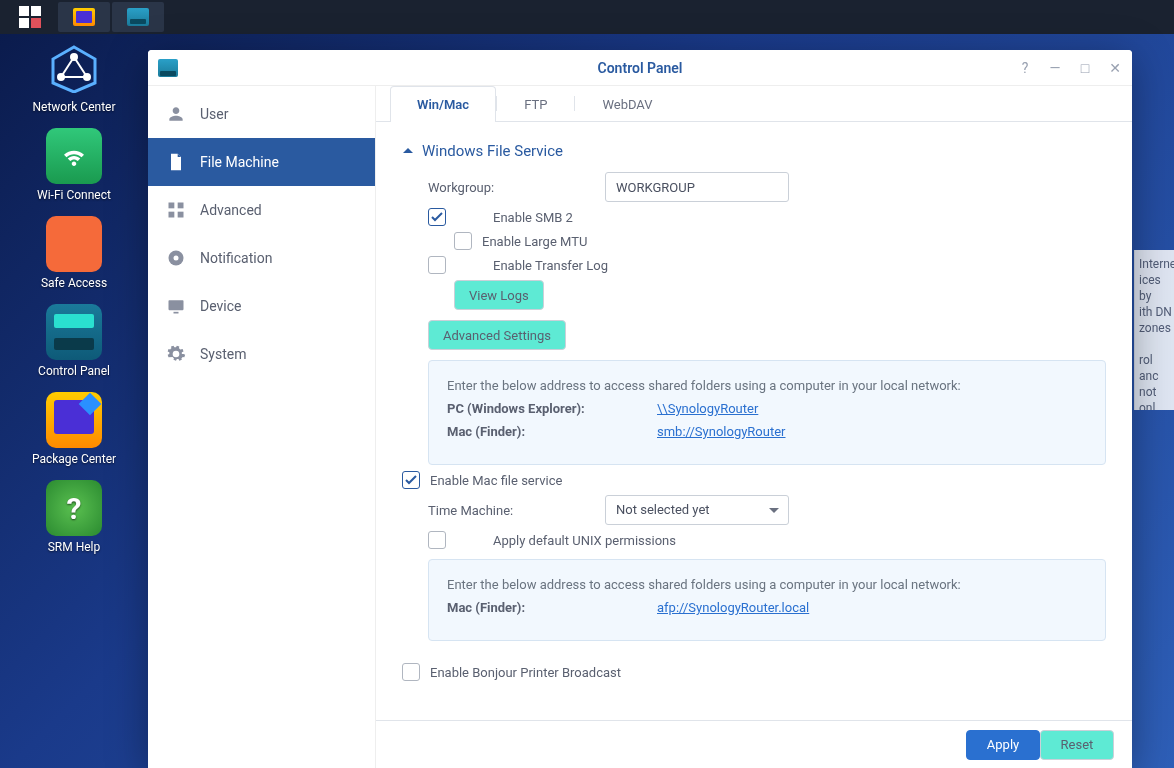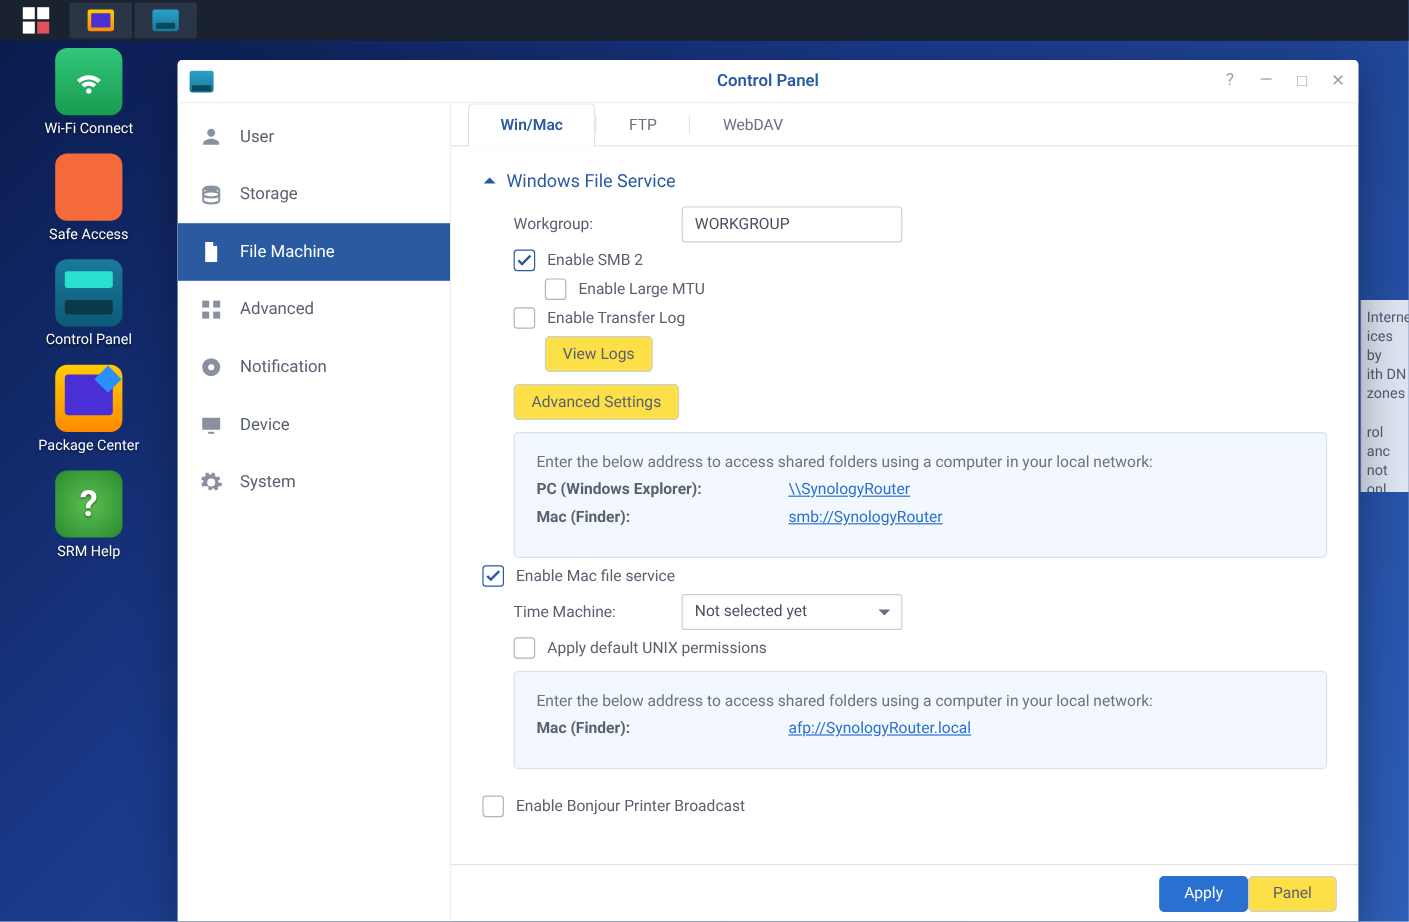--- a/index.html
+++ b/index.html
@@ -65,31 +65,31 @@
   .tab { padding:10px 26px; font-size:13px; color:#6a7080; border:1px solid transparent; border-bottom:none; margin-bottom:-1px; cursor:pointer;}
   .tab.active { color:#2a5aa0; font-weight:600; border-color:#e0e4ea; border-radius:4px 4px 0 0; background:#fff;}
   .tab-sep { width:1px; background:#e0e4ea; margin:10px 0;}
 
   .content { flex:1; overflow-y:auto; padding:10px 26px 10px 26px; font-size:13px; color:#5a6070; position:relative;}
   .content::-webkit-scrollbar{width:10px;} .content::-webkit-scrollbar-thumb{background:#d0d4da;border-radius:5px;}
 
   .section-head { display:flex; align-items:center; gap:8px; color:#2a5aa0; font-size:15px; margin:10px 0 12px; cursor:pointer;}
   .section-head svg{width:12px;height:12px;fill:#2a5aa0;}
   .row { display:flex; align-items:center; margin:6px 0; }
-  .row.indent1 { padding-left:26px; }
+  .row.indent1 { padding-left:26px;gap:37px; }
   .row.indent2 { padding-left:52px; }
   .check { width:18px; height:18px; border:1px solid #b0b6c0; border-radius:3px; margin-right:10px; display:flex; align-items:center; justify-content:center; background:#fff; cursor:pointer;}
   .check.checked{ border-color:#2a5aa0;}
   .check.checked svg{width:12px;height:12px;fill:#2a5aa0;}
   label.lbl { color:#5a6070; }
   .field-label { width:140px; color:#5a6070;}
   input.text { height:30px; border:1px solid #cad0d8; border-radius:3px; padding:0 10px; width:184px; font-size:13px; color:#4a5060;}
   .select { height:30px; border:1px solid #cad0d8; border-radius:3px; padding:0 28px 0 10px; width:184px; line-height:28px; position:relative; color:#4a5060; background:#fff; cursor:pointer;}
   .select::after{content:'';position:absolute;right:9px;top:12px;border:5px solid transparent;border-top-color:#6a7080;}
-  .btn { height:30px; border:1px solid #cad0d8; background:#fde047; border-radius:4px; padding:0 14px; font-size:13px; color:#5a6070; cursor:pointer;}
+  .btn { height:30px; border:1px solid #cad0d8; background:#5eead4; border-radius:4px; padding:0 14px; font-size:13px; color:#5a6070; cursor:pointer;}
   .info-box { border:1px solid #d6e4f2; background:#f2f8fe; border-radius:4px; padding:17px 18px; margin:10px 0 4px 0;}
   .info-box .info-line{margin:8px 0;display:flex;}
   .info-box .label{width:210px;color:#5a6070;font-weight:700;}
   .info-box .intro{color:#6a7480;margin-bottom:6px;}
   a.link{color:#2a70d0;text-decoration:underline;cursor:pointer;}
 
   .footer { height:48px; border-top:1px solid #e0e4ea; display:flex; align-items:center; justify-content:flex-end; padding:0 18px;}
   .btn.primary{ background:#2a70d0; border-color:#2a70d0; color:#fff;}
   .btn.wide{min-width:74px;}
 
@@ -112,20 +112,32 @@
       <div class="pkg-icon"></div>
     </div>
   <div class="task-btn active">
       <div class="cp-icon"></div>
     </div>
 </div>
 
 <div class="bg-hint">Interne<br>ices by<br>ith DN<br> zones<br><br>rol anc<br>not onl<br>t sched<br>protect</div>
 
 <div class="desktop">
+  <div class="d-icon">
+    <div class="box netcenter">
+      <svg viewBox="0 0 50 50">
+          <polygon points="25,4 46,16 46,40 25,49 4,40 4,16" fill="none" stroke="#5ab0ff" stroke-width="3"></polygon>
+          <circle cx="25" cy="14" r="4" fill="#fff"></circle>
+          <circle cx="12" cy="34" r="4" fill="#fff"></circle>
+          <circle cx="38" cy="34" r="4" fill="#fff"></circle>
+          <path d="M25 14 L12 34 M25 14 L38 34 M12 34 L38 34" stroke="#fff" stroke-width="2"></path>
+        </svg>
+    </div>
+    <span>Network Center</span>
+  </div>
   <div class="d-icon">
     <div class="box wifi-box">
       <svg viewBox="0 0 24 24">
           <path d="M12 20c1 0 1.8-.8 1.8-1.8S13 16.4 12 16.4s-1.8.8-1.8 1.8S11 20 12 20zM4 11c4.4-4.4 11.6-4.4 16 0l-2 2c-3.3-3.3-8.7-3.3-12 0zM7 14c2.8-2.8 7.2-2.8 10 0l-2 2c-1.7-1.7-4.3-1.7-6 0z"></path>
         </svg>
     </div>
     <span>Wi-Fi Connect</span>
   </div>
   <div class="d-icon">
     <div class="box safe-box">
@@ -161,28 +173,20 @@
       <span>✕</span>
     </div>
   </div>
   <div class="win-body">
     <div class="sidebar">
       <div class="sb-item">
         <svg viewBox="0 0 24 24">
             <path d="M12 12c2.2 0 4-1.8 4-4s-1.8-4-4-4-4 1.8-4 4 1.8 4 4 4zm0 2c-3 0-8 1.5-8 4.5V20h16v-1.5c0-3-5-4.5-8-4.5z"></path>
           </svg>
         <span>User</span>
-      </div>
-      <div class="sb-item">
-        <svg viewBox="0 0 24 24">
-            <ellipse cx="12" cy="6" rx="8" ry="3"></ellipse>
-            <path d="M4 6v12c0 1.7 3.6 3 8 3s8-1.3 8-3V6" fill="none" stroke="#8a90a0" stroke-width="2"></path>
-            <ellipse cx="12" cy="12" rx="8" ry="3" fill="none" stroke="#8a90a0" stroke-width="2"></ellipse>
-          </svg>
-        <span>Storage</span>
       </div>
       <div class="sb-item active">
         <svg viewBox="0 0 24 24">
             <path d="M6 2h8l4 4v16H6z"></path>
             <path d="M14 2v4h4" fill="#2a5aa0"></path>
           </svg>
         <span>File Machine</span>
       </div>
       <div class="sb-item">
         <svg viewBox="0 0 24 24">
@@ -308,17 +312,17 @@
 
         <div class="row" style="margin-top:22px;">
           <div class="check"></div>
           <label class="lbl">Enable Bonjour Printer Broadcast</label>
         </div>
 
       </div>
 
       <div class="footer">
         <button class="btn primary wide">Apply</button>
-        <button class="btn wide">Panel</button>
+        <button class="btn wide">Reset</button>
       </div>
     </div>
   </div>
 </div>
 
 </body></html>

